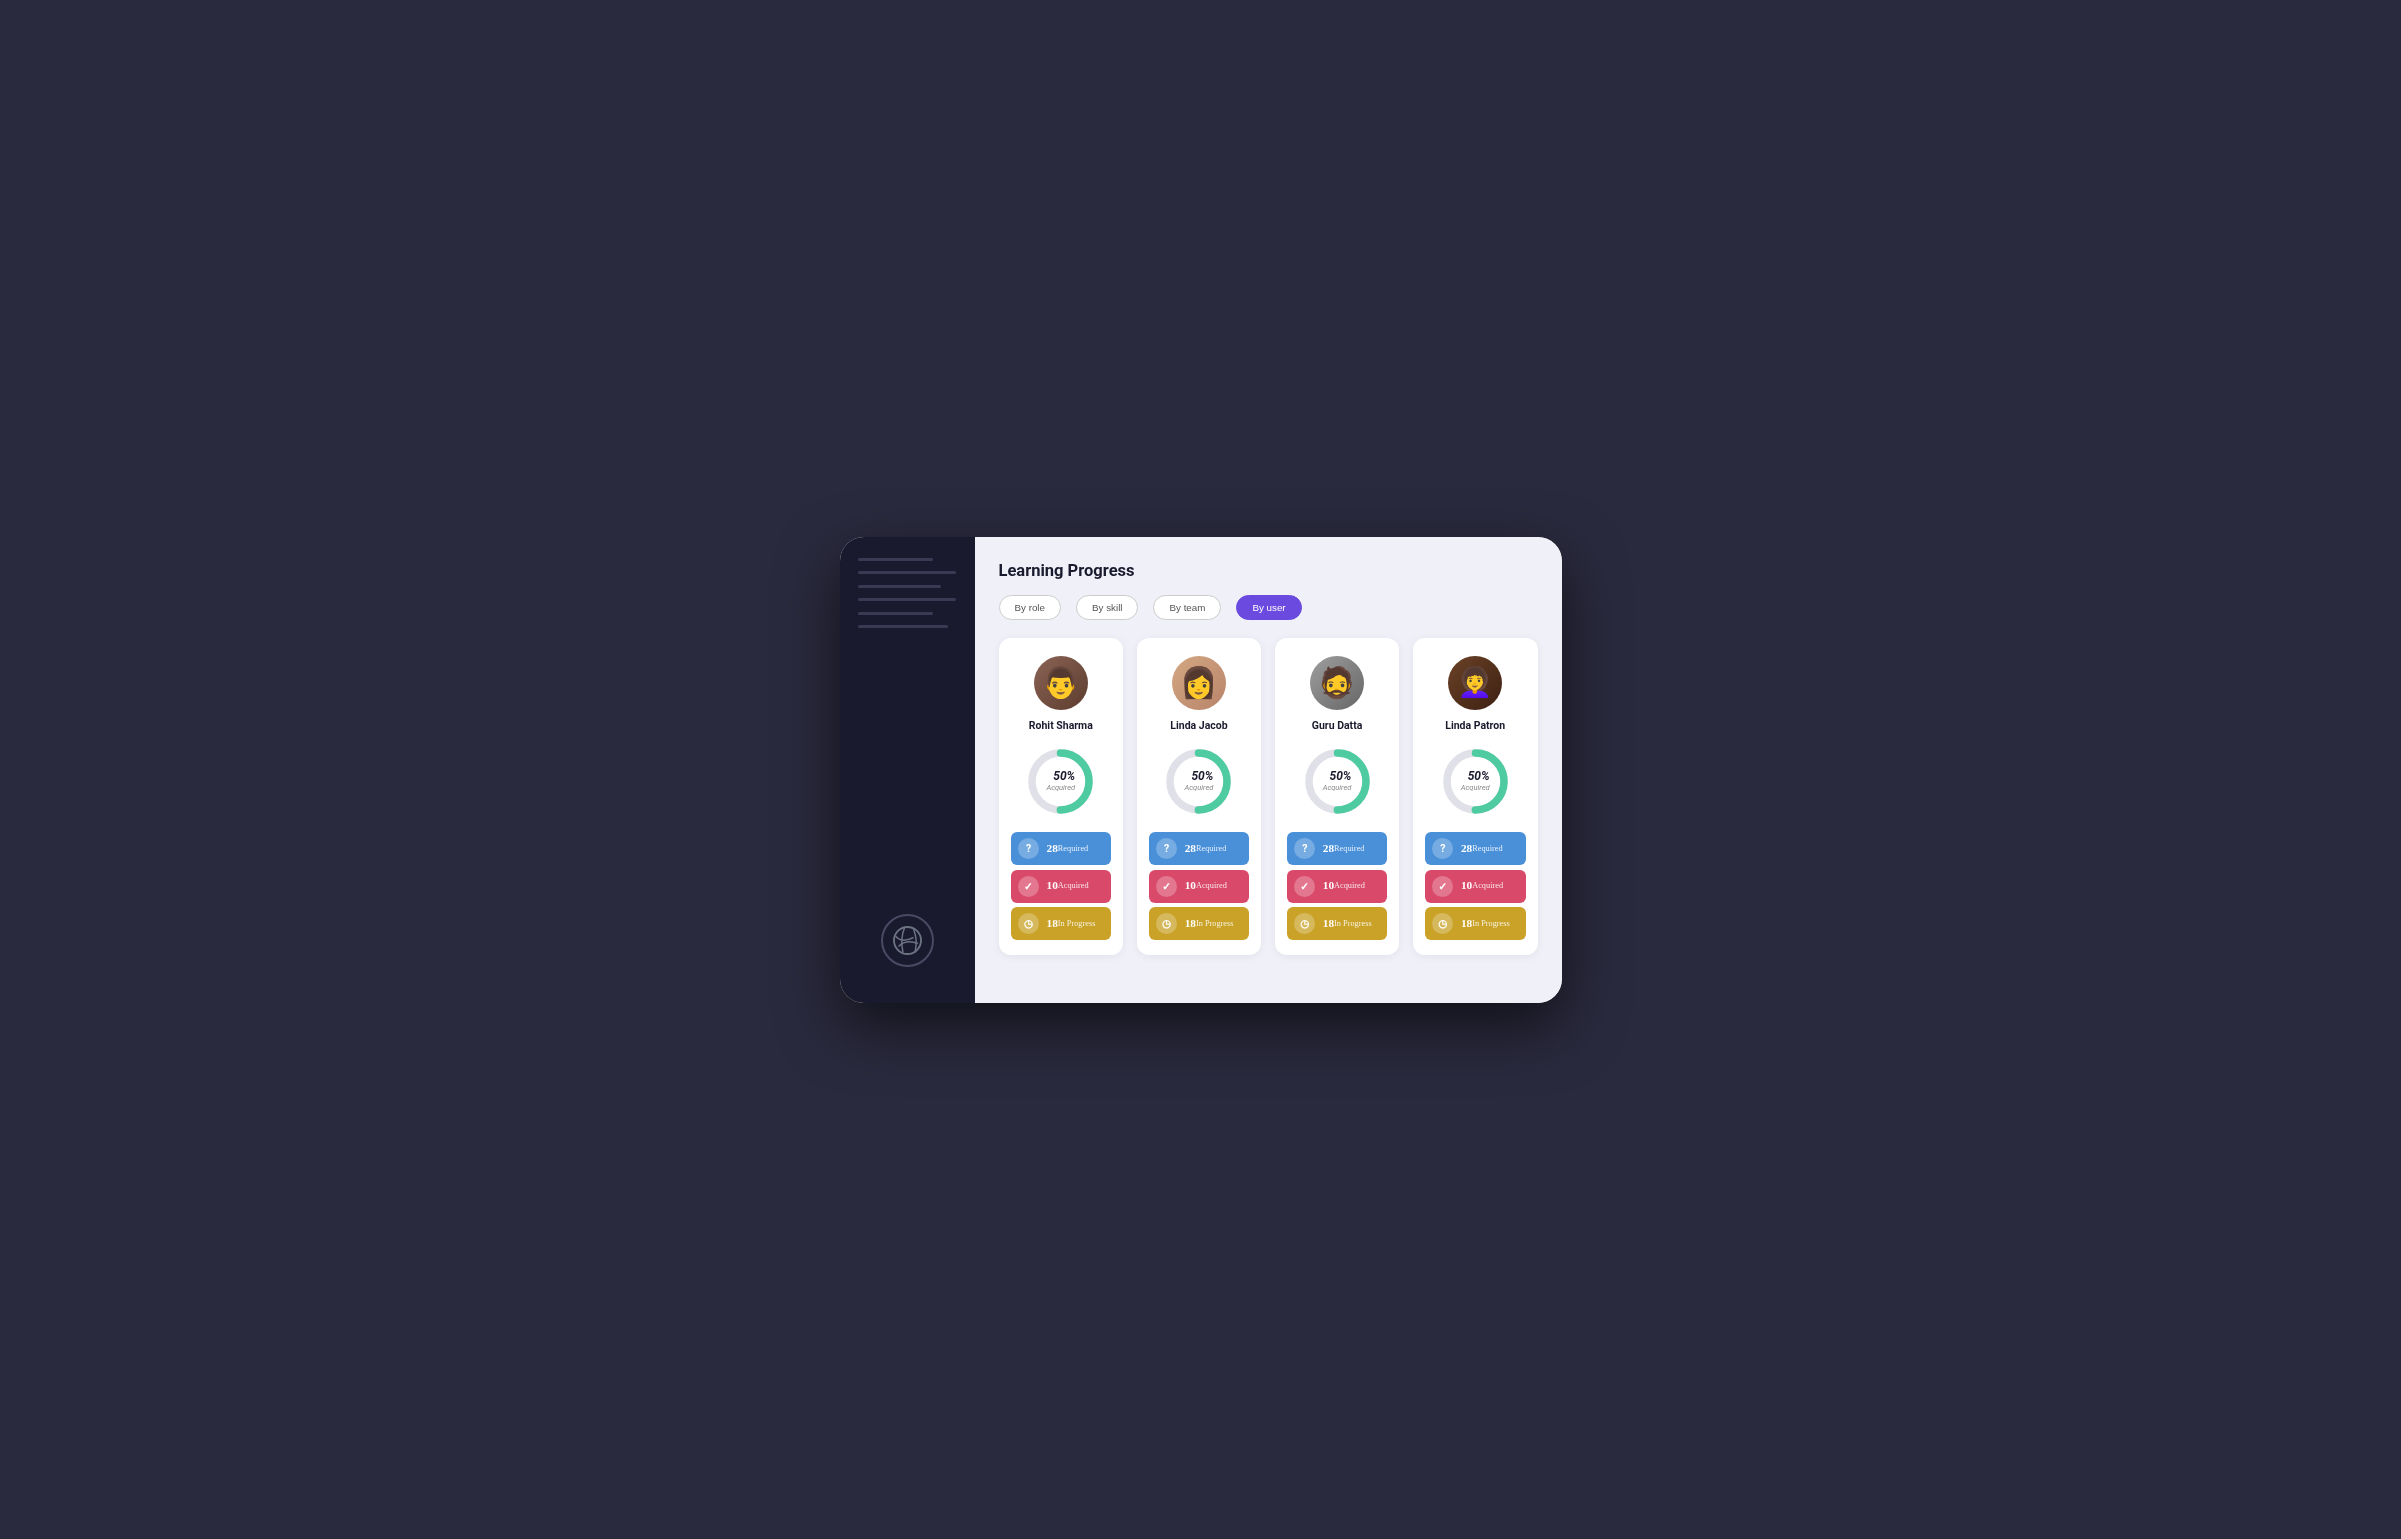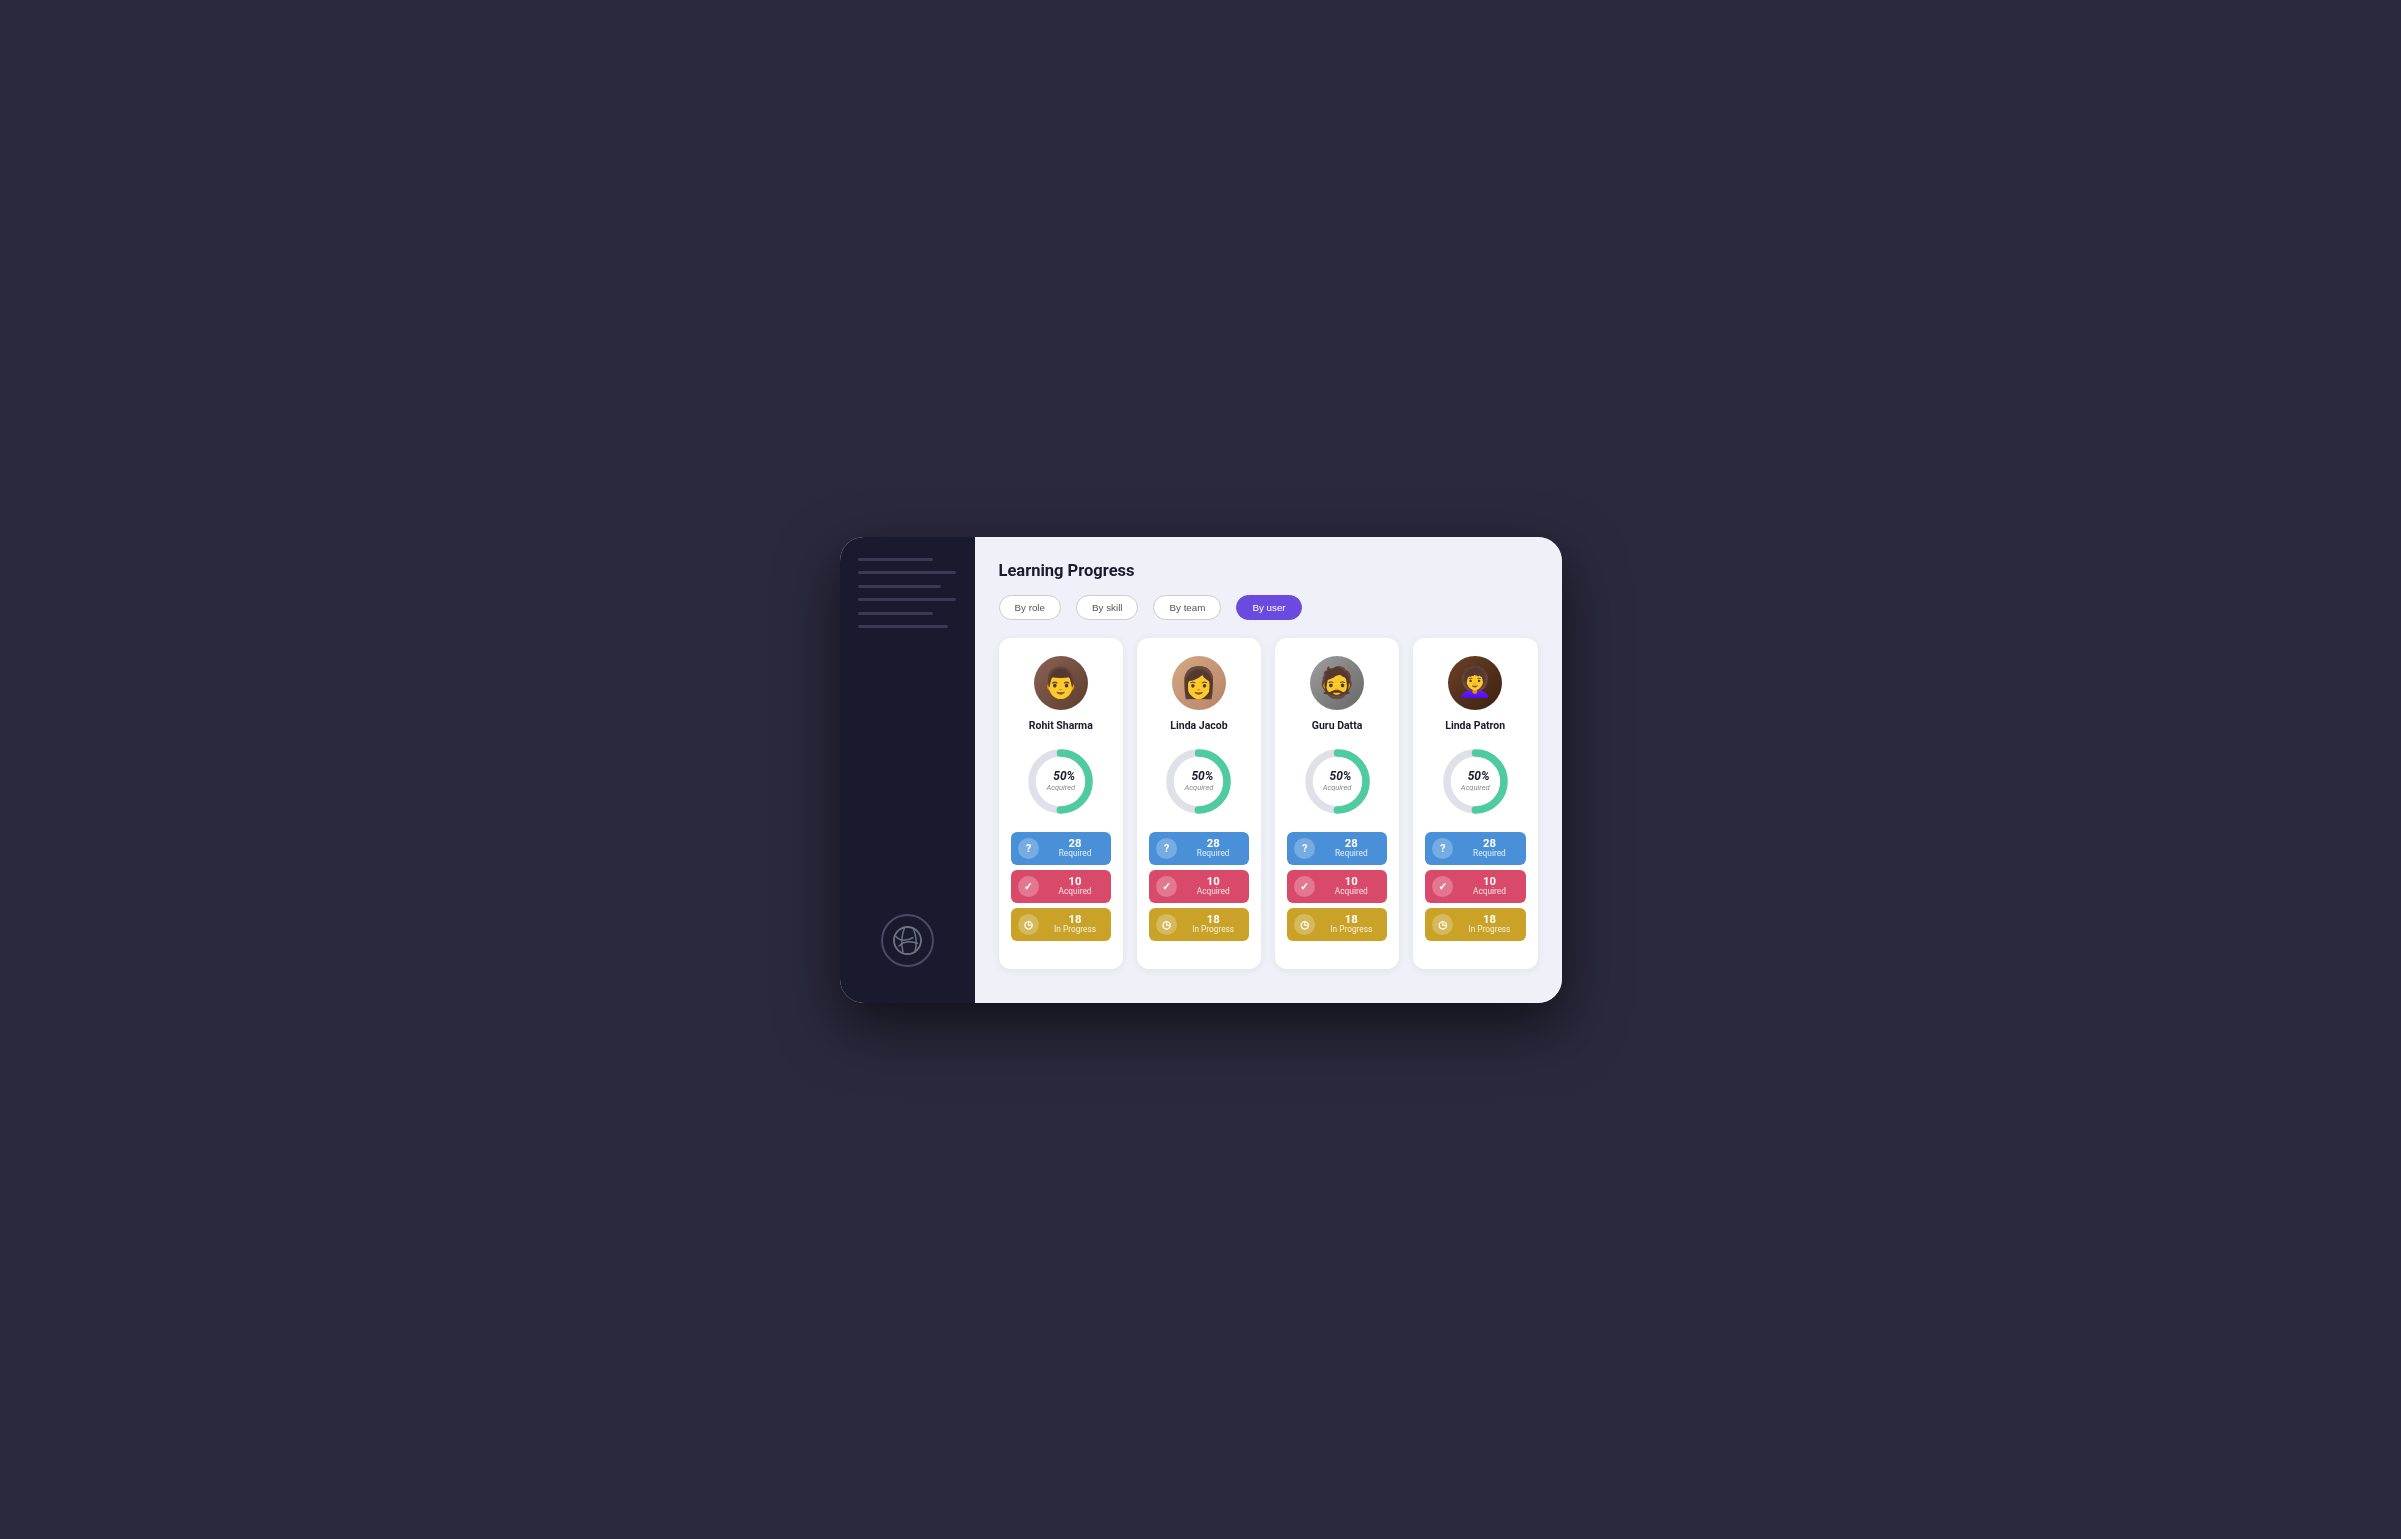--- a/index.html
+++ b/index.html
@@ -107,21 +107,21 @@
     
     .cards-grid {
       display: grid;
       grid-template-columns: repeat(4, 1fr);
       gap: 13.5px;
     }
 
     .user-card {
       background: white;
       border-radius: 12px;
-      padding: 18px 12px 28px;
+      padding: 18px 12px 15px;
       display: flex;
       flex-direction: column;
       align-items: center;
       box-shadow: 0 1.5px 9px rgba(0,0,0,0.06);
     }
 
     .avatar-circle {
       width: 54px;
       height: 54px;
       border-radius: 50%;
@@ -247,23 +247,24 @@
       align-items: center;
       justify-content: center;
       flex-shrink: 0;
       font-size: 10.5px;
       color: white;
       font-weight: 700;
     }
 
     .badge-info {
       display: flex;
-      flex-direction: column;
+      flex-direction: row;
       align-items: center;
       flex: 1;
+      font-family: Liberation Serif, serif;
     }
 
     .badge-number {
       font-size: 11.3px;
       font-weight: 700;
       color: white;
       line-height: 1;
     }
 
     .badge-text {

